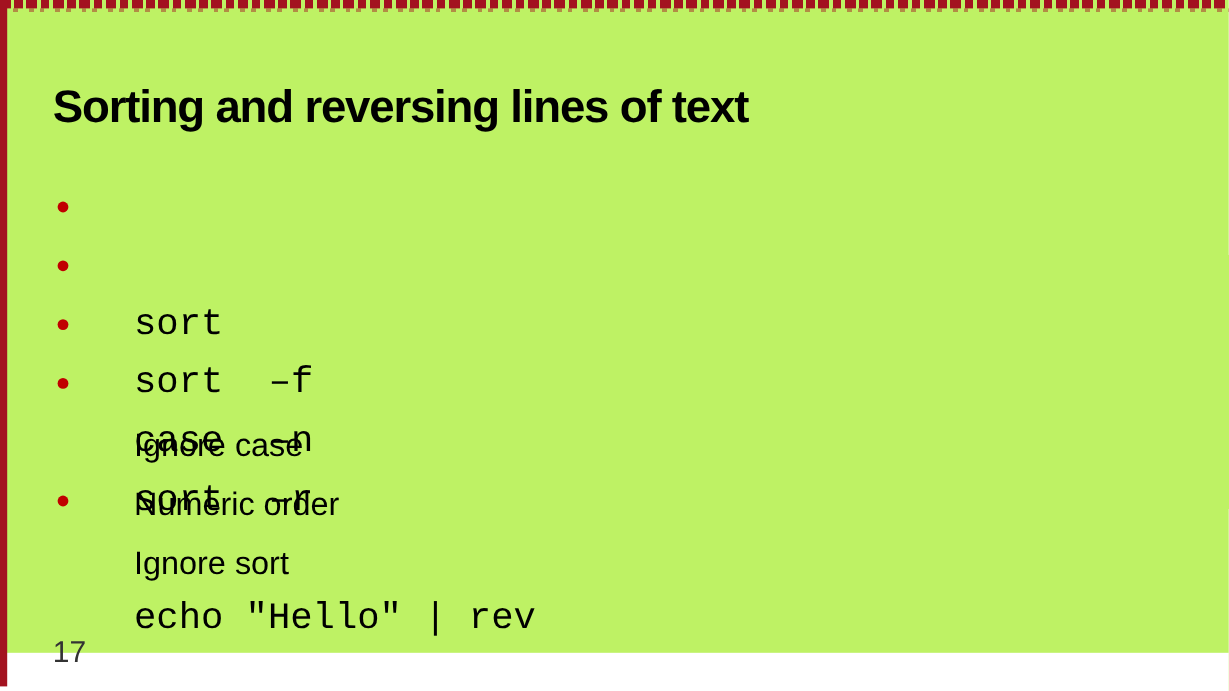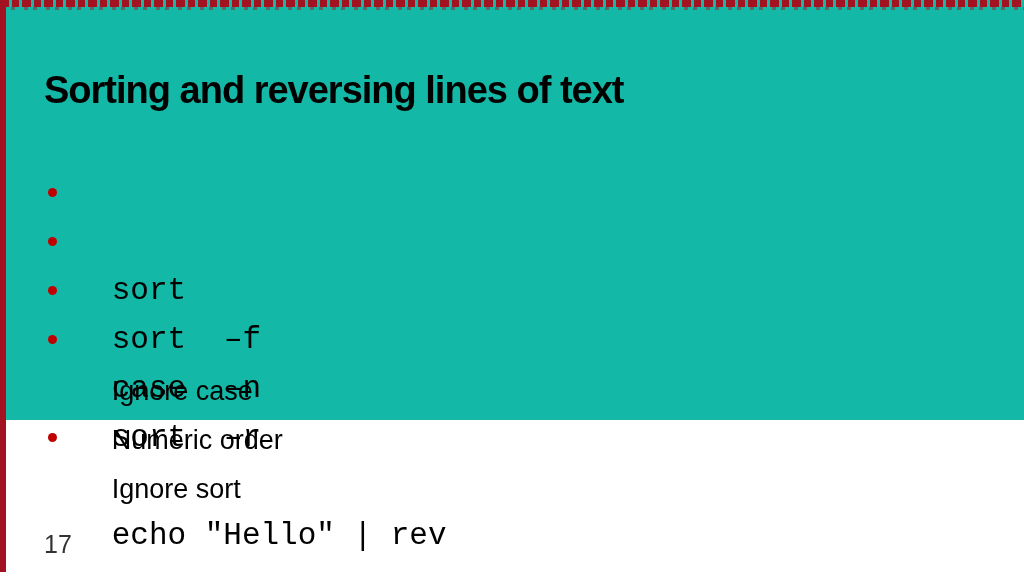--- a/index.html
+++ b/index.html
@@ -11,22 +11,22 @@
   * { margin: 0; padding: 0; box-sizing: border-box; }
   html, body { width: 1024px; height: 576px; }
   body {
     font-family: "Liberation Sans", sans-serif;
     background: #ffffff;
     overflow: hidden;
   }
   .slide {
     position: relative;
     width: 1024px;
-    height: 420px;
-    background: #14b8a6;
+    height: 544px;
+    background: #bef264;
   }
   
   .top-edge {
     position: absolute;
     left: 0; top: 0;
     width: 1024px; height: 10px;
     background:
       repeating-linear-gradient(90deg,
         var(--accent) 0 9px, rgba(0,0,0,0) 9px 12px,
         var(--accent) 12px 19px, rgba(0,0,0,0) 19px 22px) left top / 100% 7px no-repeat,
@@ -46,21 +46,21 @@
     position: absolute;
     left: 44px; top: 69px;
     font-size: 38px;
     font-weight: 700;
     letter-spacing: -1px;
     color: var(--text);
     white-space: nowrap;
   }
   .list {
     position: absolute;
-    left: 44px; top: 168px;
+    left: 44px; top: 148px;
     width: 950px;
   }
   .row {
     position: relative;
     height: 49px;
     line-height: 49px;
     padding-left: 41px;
     white-space: pre;
   }
   .bullet-dot {

